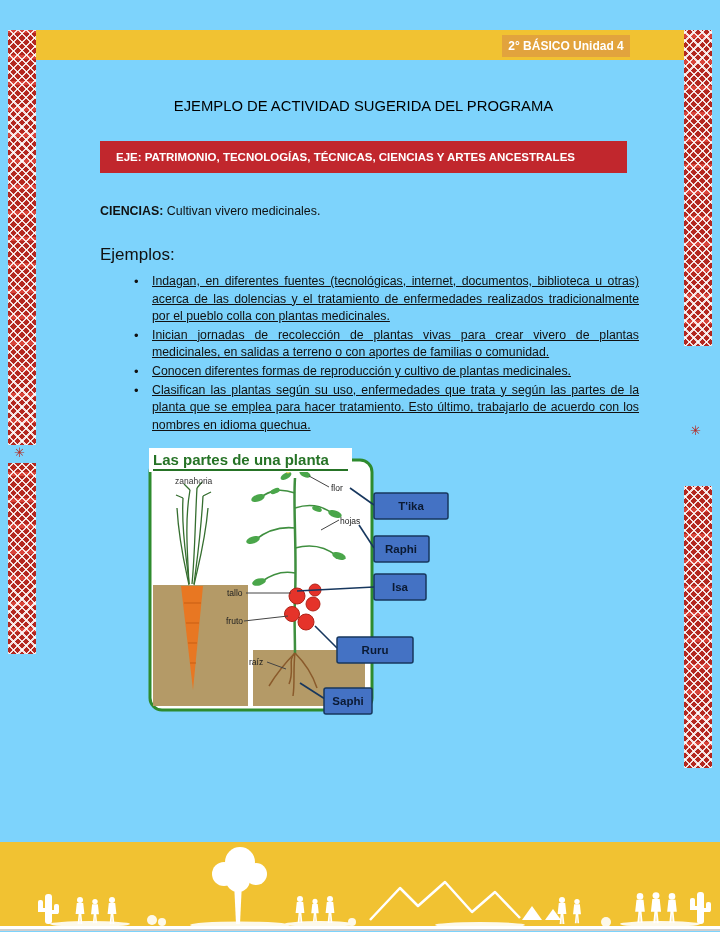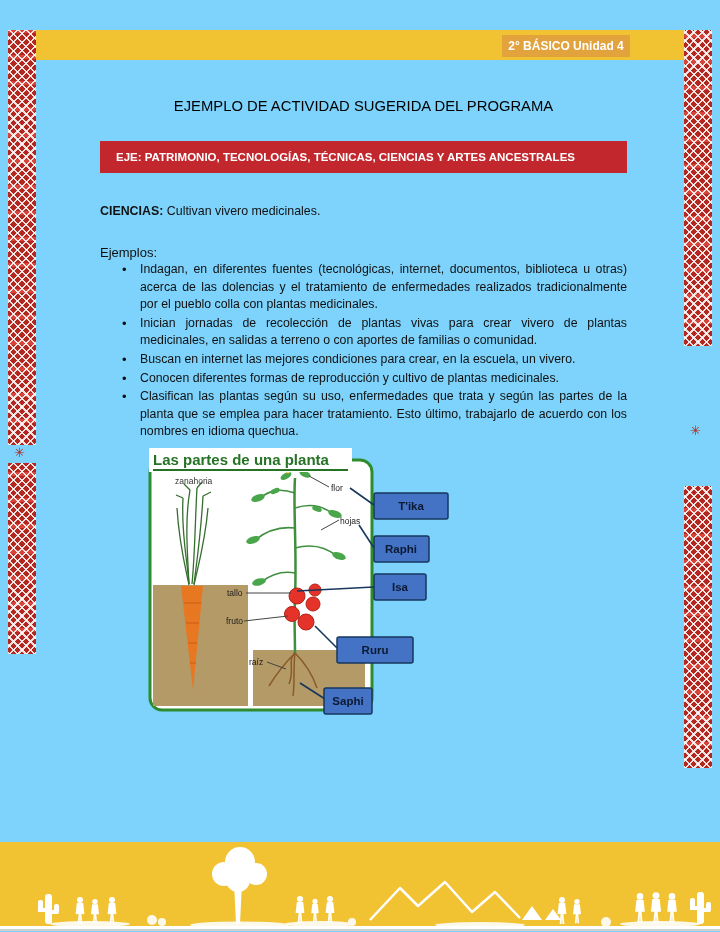--- a/index.html
+++ b/index.html
@@ -27,22 +27,22 @@
   .star-right{left:690px;top:424px;}
 
   
   .doc-title{position:absolute;left:100px;top:88px;width:527px;text-align:center;
              font-size:14.8px;font-weight:normal;color:#000;}
   .eje-banner{position:absolute;left:100px;top:123px;width:527px;height:32px;background:#c1272d;
               color:#fff;font-weight:bold;font-size:11.5px;display:flex;align-items:center;
               padding-left:16px;box-sizing:border-box;margin-top:18px;}
   .activity{position:absolute;left:100px;top:204px;width:527px;font-size:12.4px;margin:0;}
   .activity strong{font-weight:bold;}
-  .examples-label{position:absolute;left:100px;top:245px;width:527px;font-size:13px;margin:0;}
-  .examples{position:absolute;left:100px;top:261px;width:527px;margin:0;padding:0;list-style:none;}
+  .examples-label{position:absolute;left:100px;top:245px;width:527px;font-size:17px;margin:0;}
+  .examples{position:absolute;left:100px;top:261px;width:527px;margin:12px;padding:0;list-style:none;text-decoration:underline;}
   .examples li{position:relative;padding-left:40px;text-align:justify;font-size:12.3px;
                line-height:17.6px;margin:0 0 1px 0;}
   .examples li::before{content:"\2022";position:absolute;left:22px;top:0;font-size:13px;}
 
   
   .diagram{position:absolute;left:145px;top:448px;width:310px;height:268px;}
   .footer{position:absolute;left:0;top:842px;width:720px;height:90px;}
   svg{display:block;font-family:"Liberation Sans",sans-serif;}
 </style>
 </head>
@@ -72,21 +72,20 @@
   <p class="activity">
     <strong>CIENCIAS:</strong>
     <span>Cultivan vivero medicinales.</span>
   </p>
 
   <p class="examples-label">Ejemplos:</p>
 
   <ul class="examples">
     <li><span>Indagan, en diferentes fuentes (tecnológicas, internet, documentos, biblioteca u otras) acerca de las dolencias y el tratamiento de enfermedades realizados tradicionalmente por el pueblo colla con plantas medicinales.</span></li>
     <li><span>Inician jornadas de recolección de plantas vivas para crear vivero de plantas medicinales, en salidas a terreno o con aportes de familias o comunidad.</span></li>
-    <li><span>Buscan en internet las mejores condiciones para crear, en la escuela, un vivero.</span></li>
     <li><span>Conocen diferentes formas de reproducción y cultivo de plantas medicinales.</span></li>
     <li><span>Clasifican las plantas según su uso, enfermedades que trata y según las partes de la planta que se emplea para hacer tratamiento. Esto último, trabajarlo de acuerdo con los nombres en idioma quechua.</span></li>
   </ul>
 
   <div class="diagram">
     <svg viewBox="0 0 310 268" width="310" height="268">
 
       <rect x="5" y="12" width="222" height="250" rx="12" fill="#ffffff" stroke="#2e8b2e" stroke-width="3"></rect>
 
       <rect x="8" y="137" width="95" height="121" fill="#b49a67"></rect>

